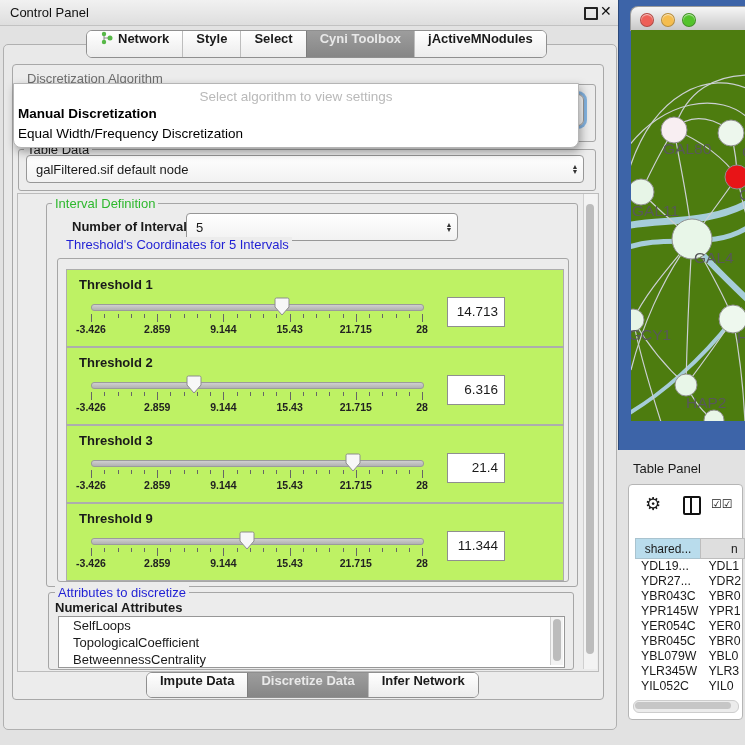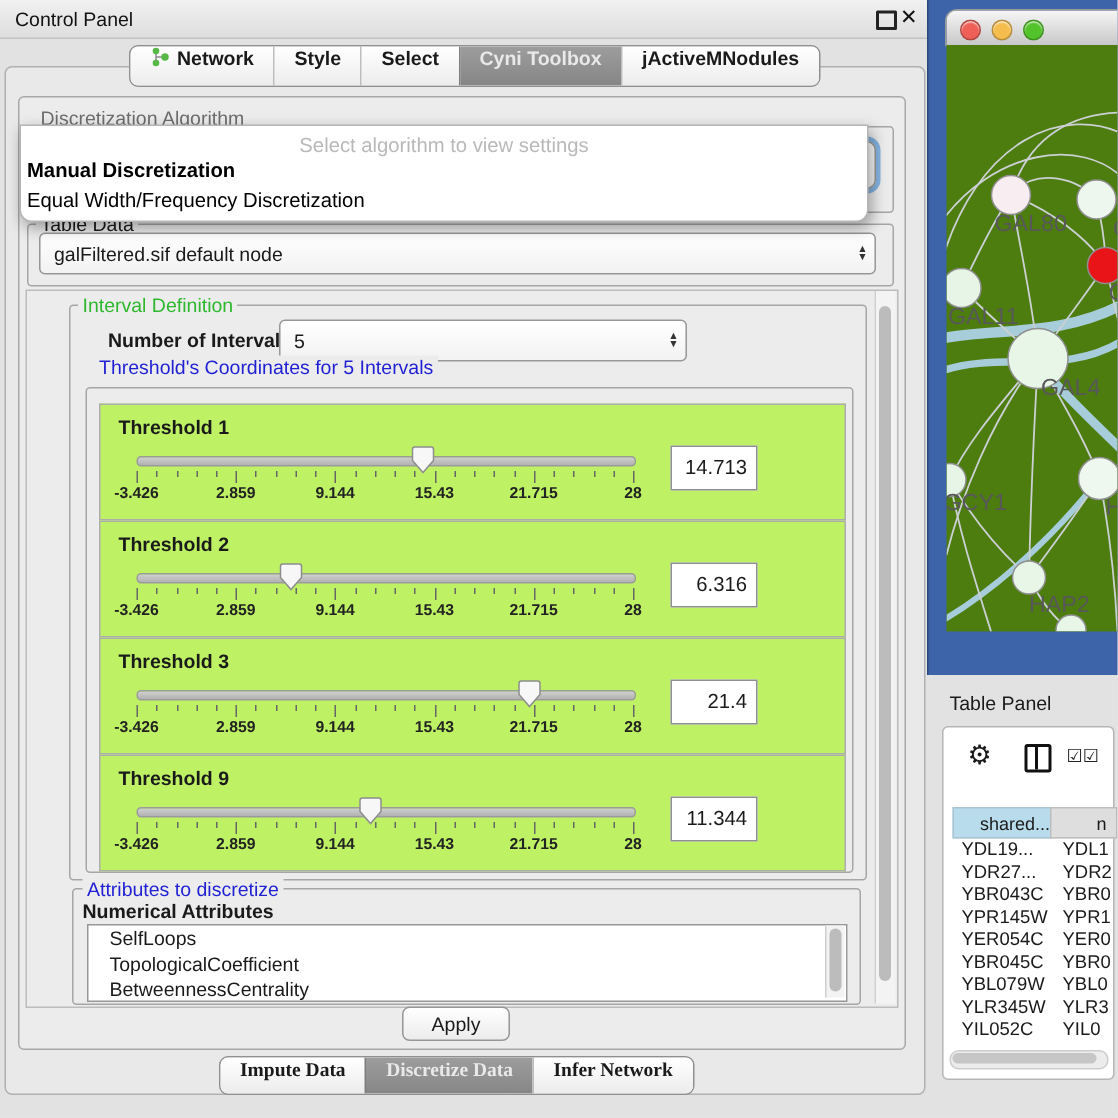--- a/index.html
+++ b/index.html
@@ -61,21 +61,21 @@
   .algo-item{position:absolute;left:4px;font-size:13.5px;color:#000;}
   
   #net-frame{left:618px;top:0;width:127px;height:450px;background:#3d64a8;border-left:1px solid #2b4879;}
   #net-win-tb{left:630px;top:6px;width:115px;height:23px;background:linear-gradient(#f6f6f6,#c8c8c8);
               border:1px solid #9b9b9b;border-bottom:1px solid #8a8a8a;border-radius:8px 0 0 0;}
   .light{position:absolute;top:6px;width:12px;height:12px;border-radius:50%;border:1px solid rgba(0,0,0,.25);
          box-shadow:inset 0 1px 1px rgba(255,255,255,.7);}
   #net-canvas{left:631px;top:30px;width:123px;height:391px;background:#4d7c0f;overflow:hidden;}
   #table-panel-title{left:633px;top:461px;font-size:13px;color:#1a1a1a;}
   #tpanel{left:628px;top:484px;width:113px;height:234px;background:#fff;border:1px solid #b5b5b5;border-radius:4px;}
-  .tp-hdr-cell{position:absolute;top:53px;height:21px;font-size:12px;line-height:21px;text-align:right;
+  .tp-hdr-cell{position:absolute;top:53px;height:21px;font-size:12px;line-height:21px;text-align:center;
                border:1px solid #a9c3cf;box-sizing:border-box;}
   .tp-row{display:flex;height:15px;font-size:12.3px;line-height:15px;}
   .tp-c1{width:66px;padding-left:6px;box-sizing:border-box;overflow:hidden;white-space:nowrap;}
   .tp-c2{width:45px;padding-left:8px;box-sizing:border-box;overflow:hidden;white-space:nowrap;}
   .icon-split{width:14px;height:15px;border:2px solid #111;border-radius:2px;position:relative;}
   .icon-split:before{content:"";position:absolute;left:5px;top:0;width:2px;height:100%;background:#111;}
 </style>
 </head>
 <body>
 
@@ -326,21 +326,21 @@
       <div class="attr-item">SelfLoops</div>
       <div class="attr-item">TopologicalCoefficient</div>
       <div class="attr-item">BetweennessCentrality</div>
     </div>
   <div class="abs sb-track-v" style="left:550px;top:617px;width:12px;height:48px;">
     <div class="sb-thumb" style="position:absolute;left:2px;top:2px;width:8px;height:42px;"></div>
   </div>
 
   <div class="abs btn" style="left:268px;top:671px;width:70px;height:21px;line-height:21px;">Apply</div>
 
-  <div class="abs tabgroup" id="bottom-tabs" style="left:146px;top:704px;height:24px;font-family:Liberation Serif, serif;">
+  <div class="abs tabgroup" id="bottom-tabs" style="left:146px;top:672px;height:24px;">
       <div class="tabseg">
         <span>Impute Data</span>
       </div>
       <div class="tabseg sel">
         <span>Discretize Data</span>
       </div>
       <div class="tabseg">
         <span>Infer Network</span>
       </div>
     </div>

